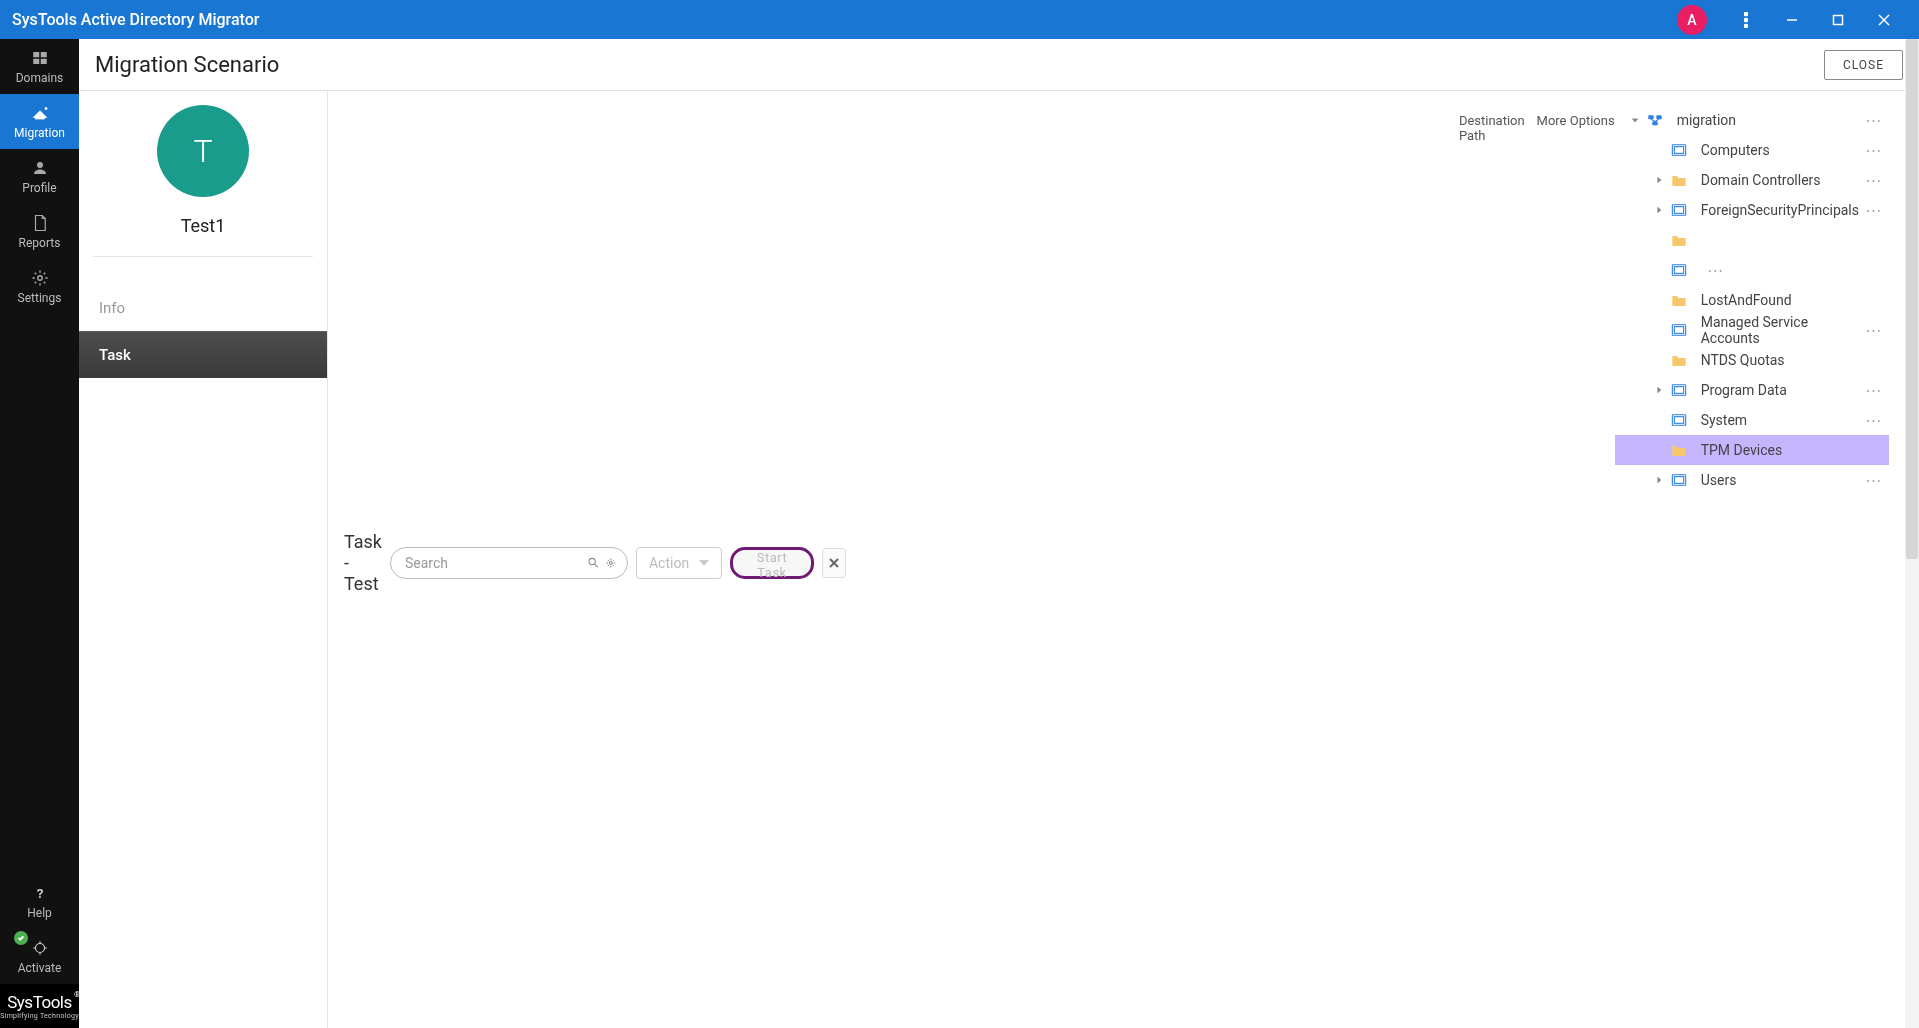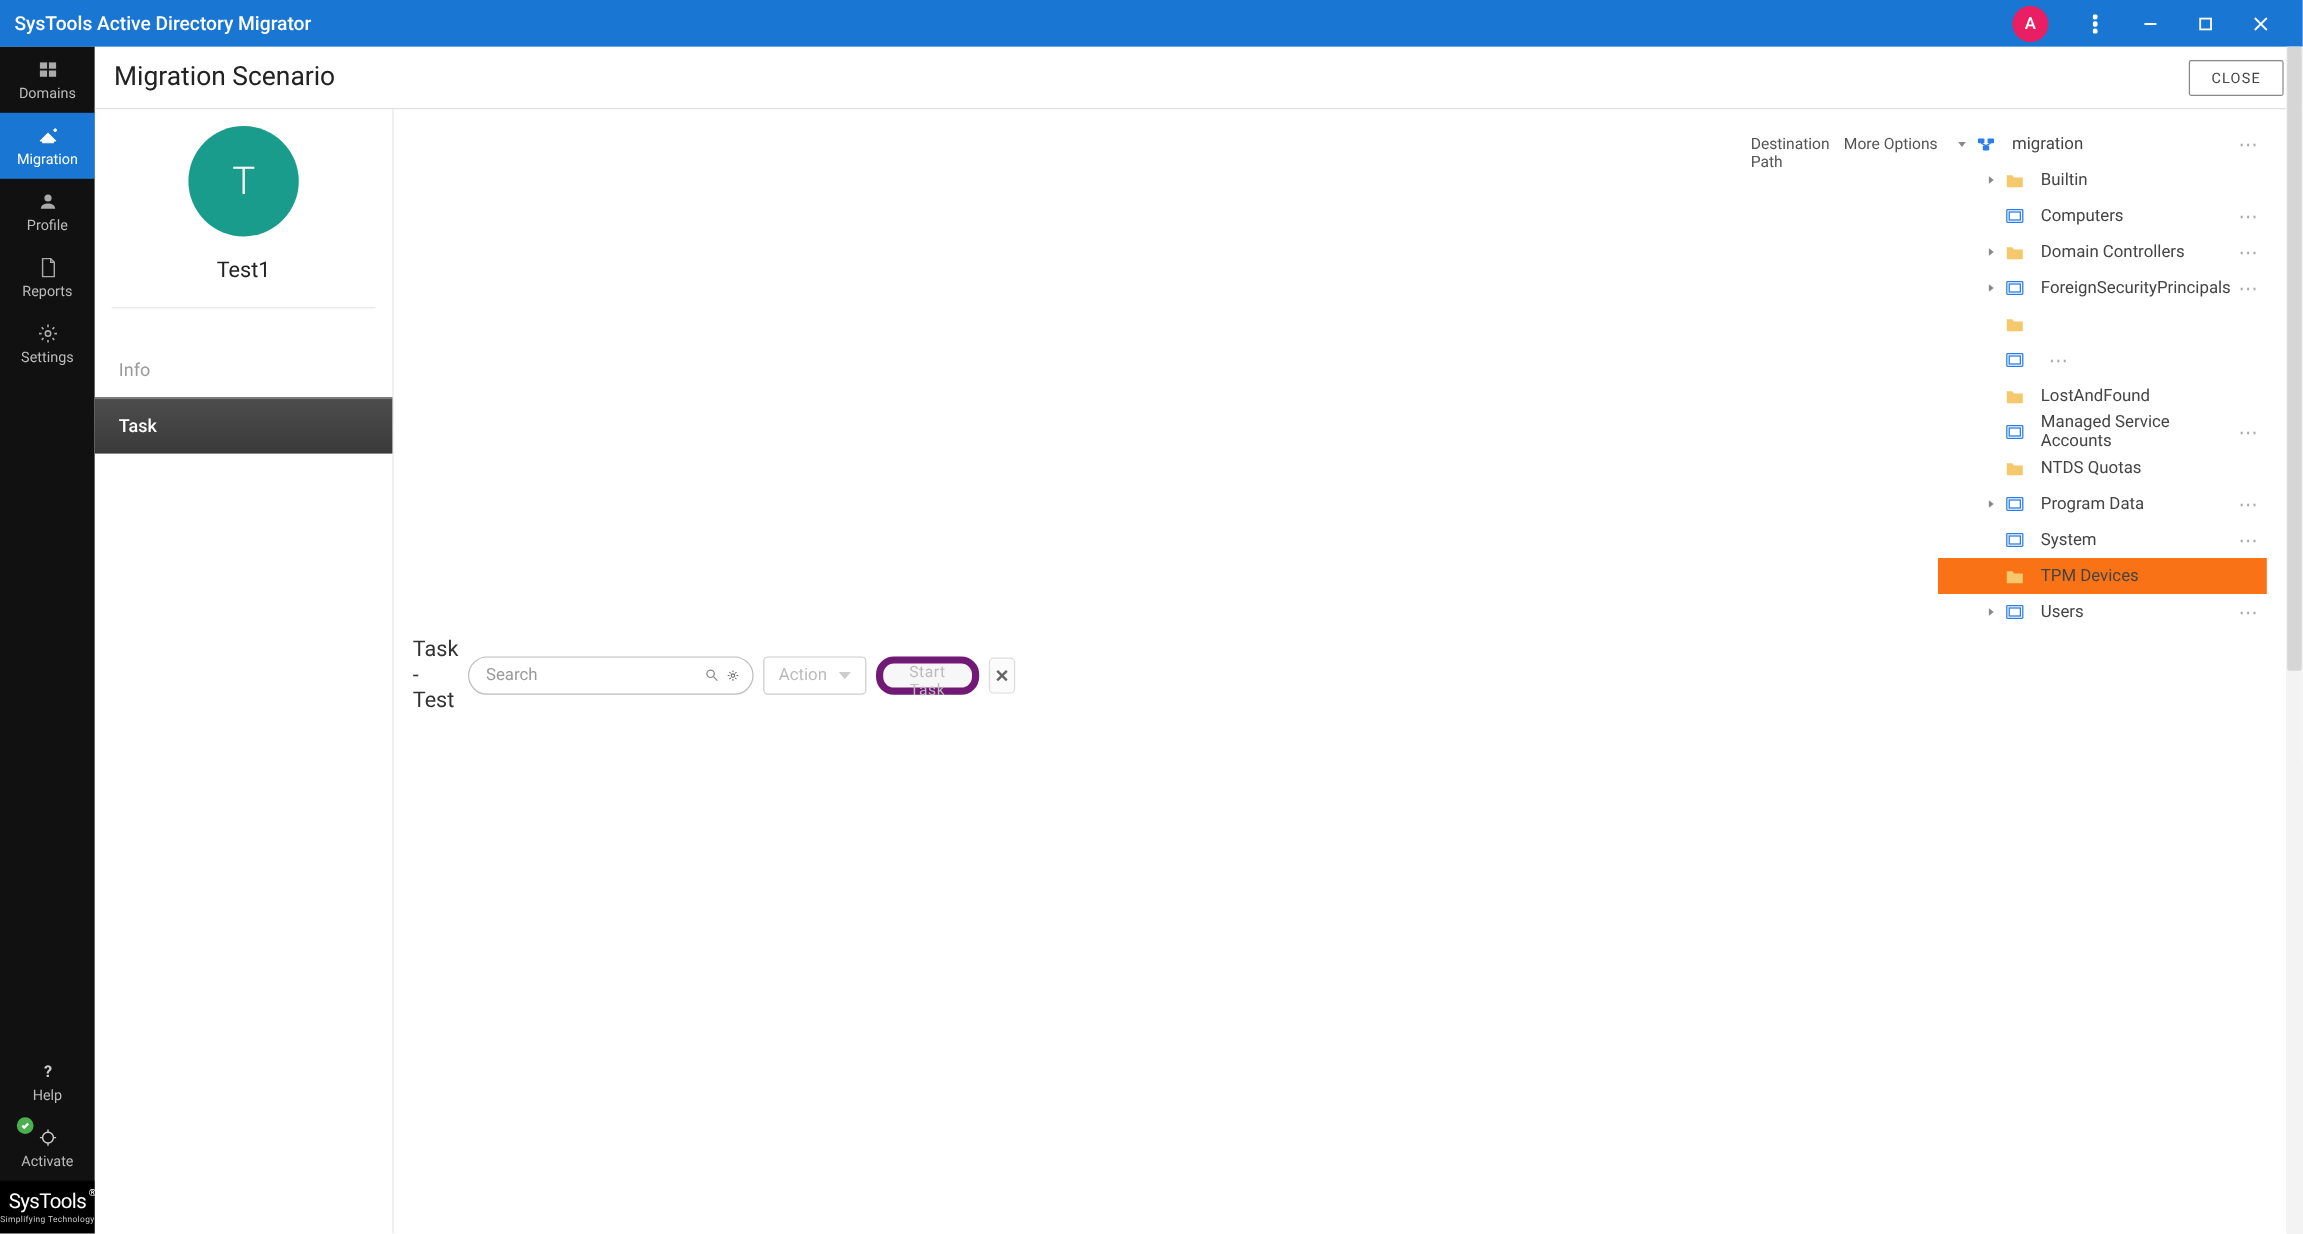--- a/index.html
+++ b/index.html
@@ -98,42 +98,42 @@
   }
   .search-box input::placeholder { color: #999; }
   .search-box .sicon { width: 15px; height: 15px; fill: #888; margin-left: 4px; }
   .search-box .gear { width: 14px; height: 14px; fill: #666; margin-left: 6px; }
   .action-btn {
     display: flex; align-items: center; gap: 10px; border: 1px solid #ccc; height: 32px;
     padding: 0 12px; color: #bbb; font-size: 14px; border-radius: 4px; background: #fff; justify-content: space-between;
   }
   .action-btn svg { width: 10px; height: 10px; fill: #ccc; }
   .start-task-btn {
-    height: 32px; border: 6px solid #701a75; background: #f7f7f7; color: #bbb;
+    height: 32px; border: 3px solid #701a75; background: #f7f7f7; color: #bbb;
     font-size: 13px; letter-spacing: 0.5px; padding: 0 14px; border-radius: 15px;
   }
   .icon-close-btn {
     width: 30px; height: 30px; border: 1px solid #ddd; border-radius: 4px; background: #fbfbfb;
     display: flex; align-items: center; justify-content: center;
   }
   .icon-close-btn svg { width: 10px; height: 10px; stroke: #666; stroke-width: 2; fill: none; }
 
   .columns-header {
     display: flex; font-size: 13px; color: #555; padding: 8px 0 6px;
   }
   .columns-header .col-name { width: 613px; }
   .columns-header .col-dest { flex: 1; }
   .columns-header .col-more { width: 90px; text-align: right; }
 
   
   .tree { font-size: 14px; color: #444; }
   .tree-row {
     display: flex; align-items: center; height: 30px; border-radius: 0;
   }
-  .tree-row.hovered { background: #f97316; align-items: center; }
+  .tree-row.hovered { background: #c4b5fd; align-items: center; }
   .tree-row .indent { display: inline-block; }
   .tree-row .expander {
     width: 16px; display: inline-flex; justify-content: center; align-items: center;
     color: #999; font-size: 10px;
   }
   .tree-row .expander svg { width: 8px; height: 8px; fill: #888; }
   .tree-row .node-icon { width: 18px; margin: 0 12px 0 4px; display: inline-flex; }
   .tree-row .node-icon svg { width: 16px; height: 14px; }
   .tree-row .node-label { flex: 1; }
   .tree-row .row-more {
@@ -326,183 +326,168 @@
                   <rect x="8" y="12" width="8" height="6" rx="1"></rect>
                   <line x1="6" y1="9" x2="12" y2="12" stroke="#2b7de9" stroke-width="1.5"></line>
                   <line x1="18" y1="9" x2="12" y2="12" stroke="#2b7de9" stroke-width="1.5"></line>
                 </svg>
               </span>
               <span class="node-label">migration</span>
               <span class="row-more">⋯</span>
             </div>
             <div class="tree-row">
               <span class="indent" style="width: 36px;"></span>
+              <span class="expander"></span>
+              <span class="node-icon">
+                <svg class="icon-container" viewBox="0 0 24 20">
+                  <rect x="2" y="2" width="20" height="16" rx="1"></rect>
+                  <rect x="5" y="5" width="14" height="10"></rect>
+                </svg>
+              </span>
+              <span class="node-label">Computers</span>
+              <span class="row-more">⋯</span>
+            </div>
+            <div class="tree-row">
+              <span class="indent" style="width: 36px;"></span>
               <span class="expander">
                 <svg viewBox="0 0 10 10">
                   <polygon points="3,1 8,5 3,9"></polygon>
                 </svg>
               </span>
               <span class="node-icon">
                 <svg class="icon-folder" viewBox="0 0 24 20">
                   <path d="M2 4h7l2 3h11v11a1 1 0 0 1-1 1H3a1 1 0 0 1-1-1V4z"></path>
                 </svg>
               </span>
-              <span class="node-label">Builtin</span>
-              <span class="row-more"></span>
-            </div>
-            <div class="tree-row">
-              <span class="indent" style="width: 36px;"></span>
-              <span class="expander"></span>
-              <span class="node-icon">
-                <svg class="icon-container" viewBox="0 0 24 20">
-                  <rect x="2" y="2" width="20" height="16" rx="1"></rect>
-                  <rect x="5" y="5" width="14" height="10"></rect>
-                </svg>
-              </span>
-              <span class="node-label">Computers</span>
+              <span class="node-label">Domain Controllers</span>
               <span class="row-more">⋯</span>
             </div>
             <div class="tree-row">
               <span class="indent" style="width: 36px;"></span>
               <span class="expander">
                 <svg viewBox="0 0 10 10">
                   <polygon points="3,1 8,5 3,9"></polygon>
                 </svg>
               </span>
               <span class="node-icon">
+                <svg class="icon-container" viewBox="0 0 24 20">
+                  <rect x="2" y="2" width="20" height="16" rx="1"></rect>
+                  <rect x="5" y="5" width="14" height="10"></rect>
+                </svg>
+              </span>
+              <span class="node-label">ForeignSecurityPrincipals</span>
+              <span class="row-more">⋯</span>
+            </div>
+            <div class="tree-row">
+              <span class="indent" style="width: 36px;"></span>
+              <span class="expander"></span>
+              <span class="node-icon">
                 <svg class="icon-folder" viewBox="0 0 24 20">
                   <path d="M2 4h7l2 3h11v11a1 1 0 0 1-1 1H3a1 1 0 0 1-1-1V4z"></path>
                 </svg>
               </span>
-              <span class="node-label">Domain Controllers</span>
-              <span class="row-more">⋯</span>
+              <span class="row-more"></span>
+            </div>
+            <div class="tree-row">
+              <span class="indent" style="width: 36px;"></span>
+              <span class="expander"></span>
+              <span class="node-icon">
+                <svg class="icon-container" viewBox="0 0 24 20">
+                  <rect x="2" y="2" width="20" height="16" rx="1"></rect>
+                  <rect x="5" y="5" width="14" height="10"></rect>
+                </svg>
+              </span>
+              <span class="row-more">⋯</span>
+            </div>
+            <div class="tree-row">
+              <span class="indent" style="width: 36px;"></span>
+              <span class="expander"></span>
+              <span class="node-icon">
+                <svg class="icon-folder" viewBox="0 0 24 20">
+                  <path d="M2 4h7l2 3h11v11a1 1 0 0 1-1 1H3a1 1 0 0 1-1-1V4z"></path>
+                </svg>
+              </span>
+              <span class="node-label">LostAndFound</span>
+              <span class="row-more"></span>
+            </div>
+            <div class="tree-row">
+              <span class="indent" style="width: 36px;"></span>
+              <span class="expander"></span>
+              <span class="node-icon">
+                <svg class="icon-container" viewBox="0 0 24 20">
+                  <rect x="2" y="2" width="20" height="16" rx="1"></rect>
+                  <rect x="5" y="5" width="14" height="10"></rect>
+                </svg>
+              </span>
+              <span class="node-label">Managed Service Accounts</span>
+              <span class="row-more">⋯</span>
+            </div>
+            <div class="tree-row">
+              <span class="indent" style="width: 36px;"></span>
+              <span class="expander"></span>
+              <span class="node-icon">
+                <svg class="icon-folder" viewBox="0 0 24 20">
+                  <path d="M2 4h7l2 3h11v11a1 1 0 0 1-1 1H3a1 1 0 0 1-1-1V4z"></path>
+                </svg>
+              </span>
+              <span class="node-label">NTDS Quotas</span>
+              <span class="row-more"></span>
             </div>
             <div class="tree-row">
               <span class="indent" style="width: 36px;"></span>
               <span class="expander">
                 <svg viewBox="0 0 10 10">
                   <polygon points="3,1 8,5 3,9"></polygon>
                 </svg>
               </span>
               <span class="node-icon">
                 <svg class="icon-container" viewBox="0 0 24 20">
                   <rect x="2" y="2" width="20" height="16" rx="1"></rect>
                   <rect x="5" y="5" width="14" height="10"></rect>
                 </svg>
               </span>
-              <span class="node-label">ForeignSecurityPrincipals</span>
-              <span class="row-more">⋯</span>
-            </div>
-            <div class="tree-row">
+              <span class="node-label">Program Data</span>
+              <span class="row-more">⋯</span>
+            </div>
+            <div class="tree-row">
+              <span class="indent" style="width: 36px;"></span>
+              <span class="expander"></span>
+              <span class="node-icon">
+                <svg class="icon-container" viewBox="0 0 24 20">
+                  <rect x="2" y="2" width="20" height="16" rx="1"></rect>
+                  <rect x="5" y="5" width="14" height="10"></rect>
+                </svg>
+              </span>
+              <span class="node-label">System</span>
+              <span class="row-more">⋯</span>
+            </div>
+            <div class="tree-row hovered">
               <span class="indent" style="width: 36px;"></span>
               <span class="expander"></span>
               <span class="node-icon">
                 <svg class="icon-folder" viewBox="0 0 24 20">
                   <path d="M2 4h7l2 3h11v11a1 1 0 0 1-1 1H3a1 1 0 0 1-1-1V4z"></path>
                 </svg>
               </span>
-              <span class="row-more"></span>
-            </div>
-            <div class="tree-row">
-              <span class="indent" style="width: 36px;"></span>
-              <span class="expander"></span>
-              <span class="node-icon">
-                <svg class="icon-container" viewBox="0 0 24 20">
-                  <rect x="2" y="2" width="20" height="16" rx="1"></rect>
-                  <rect x="5" y="5" width="14" height="10"></rect>
-                </svg>
-              </span>
-              <span class="row-more">⋯</span>
-            </div>
-            <div class="tree-row">
-              <span class="indent" style="width: 36px;"></span>
-              <span class="expander"></span>
-              <span class="node-icon">
-                <svg class="icon-folder" viewBox="0 0 24 20">
-                  <path d="M2 4h7l2 3h11v11a1 1 0 0 1-1 1H3a1 1 0 0 1-1-1V4z"></path>
-                </svg>
-              </span>
-              <span class="node-label">LostAndFound</span>
-              <span class="row-more"></span>
-            </div>
-            <div class="tree-row">
-              <span class="indent" style="width: 36px;"></span>
-              <span class="expander"></span>
-              <span class="node-icon">
-                <svg class="icon-container" viewBox="0 0 24 20">
-                  <rect x="2" y="2" width="20" height="16" rx="1"></rect>
-                  <rect x="5" y="5" width="14" height="10"></rect>
-                </svg>
-              </span>
-              <span class="node-label">Managed Service Accounts</span>
-              <span class="row-more">⋯</span>
-            </div>
-            <div class="tree-row">
-              <span class="indent" style="width: 36px;"></span>
-              <span class="expander"></span>
-              <span class="node-icon">
-                <svg class="icon-folder" viewBox="0 0 24 20">
-                  <path d="M2 4h7l2 3h11v11a1 1 0 0 1-1 1H3a1 1 0 0 1-1-1V4z"></path>
-                </svg>
-              </span>
-              <span class="node-label">NTDS Quotas</span>
+              <span class="node-label">TPM Devices</span>
               <span class="row-more"></span>
             </div>
             <div class="tree-row">
               <span class="indent" style="width: 36px;"></span>
               <span class="expander">
                 <svg viewBox="0 0 10 10">
                   <polygon points="3,1 8,5 3,9"></polygon>
                 </svg>
               </span>
               <span class="node-icon">
                 <svg class="icon-container" viewBox="0 0 24 20">
                   <rect x="2" y="2" width="20" height="16" rx="1"></rect>
                   <rect x="5" y="5" width="14" height="10"></rect>
                 </svg>
               </span>
-              <span class="node-label">Program Data</span>
-              <span class="row-more">⋯</span>
-            </div>
-            <div class="tree-row">
-              <span class="indent" style="width: 36px;"></span>
-              <span class="expander"></span>
-              <span class="node-icon">
-                <svg class="icon-container" viewBox="0 0 24 20">
-                  <rect x="2" y="2" width="20" height="16" rx="1"></rect>
-                  <rect x="5" y="5" width="14" height="10"></rect>
-                </svg>
-              </span>
-              <span class="node-label">System</span>
-              <span class="row-more">⋯</span>
-            </div>
-            <div class="tree-row hovered">
-              <span class="indent" style="width: 36px;"></span>
-              <span class="expander"></span>
-              <span class="node-icon">
-                <svg class="icon-folder" viewBox="0 0 24 20">
-                  <path d="M2 4h7l2 3h11v11a1 1 0 0 1-1 1H3a1 1 0 0 1-1-1V4z"></path>
-                </svg>
-              </span>
-              <span class="node-label">TPM Devices</span>
-              <span class="row-more"></span>
-            </div>
-            <div class="tree-row">
-              <span class="indent" style="width: 36px;"></span>
-              <span class="expander">
-                <svg viewBox="0 0 10 10">
-                  <polygon points="3,1 8,5 3,9"></polygon>
-                </svg>
-              </span>
-              <span class="node-icon">
-                <svg class="icon-container" viewBox="0 0 24 20">
-                  <rect x="2" y="2" width="20" height="16" rx="1"></rect>
-                  <rect x="5" y="5" width="14" height="10"></rect>
-                </svg>
-              </span>
               <span class="node-label">Users</span>
               <span class="row-more">⋯</span>
             </div>
           </div>
       </div>
     </div>
   </div>
 </div>
 
 <div class="scrollbar">

